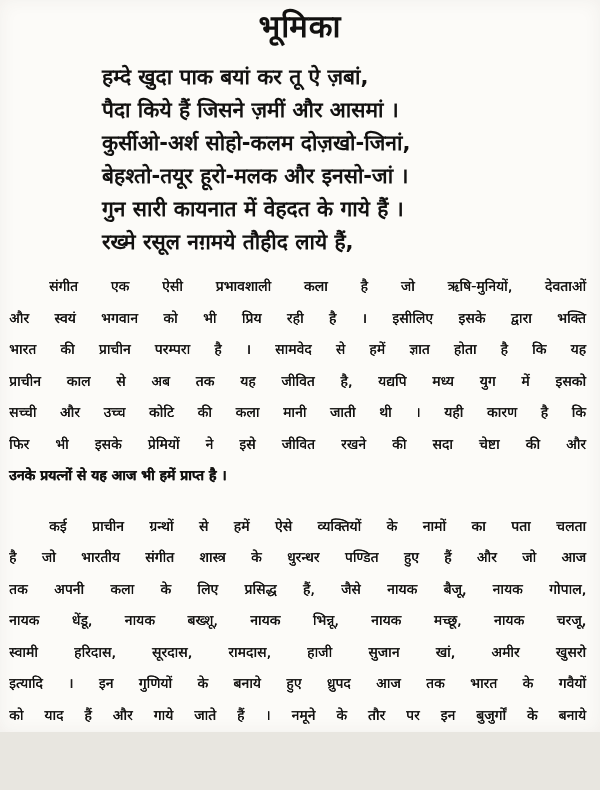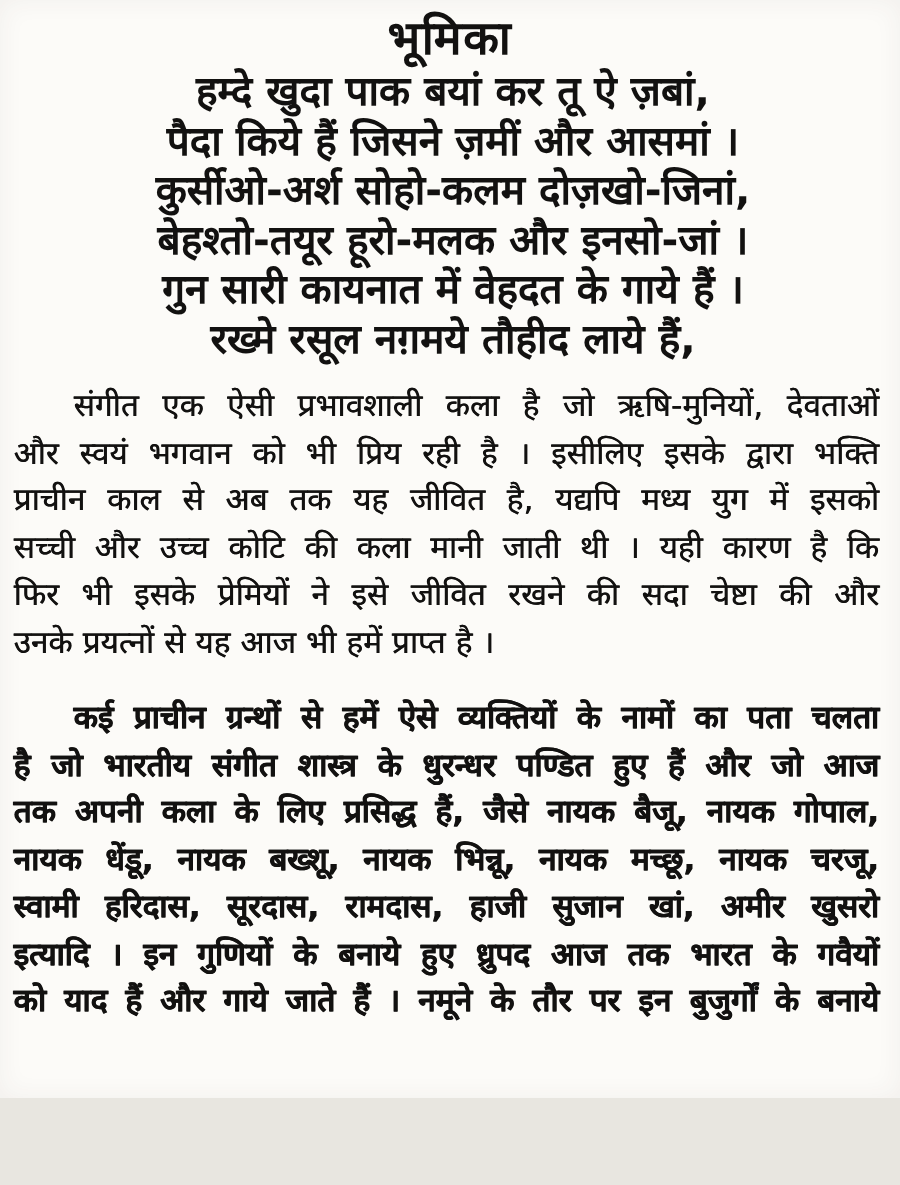--- a/index.html
+++ b/index.html
@@ -21,66 +21,66 @@
   .title {
     margin: 0;
     padding-top: 7px;
     text-align: center;
     font-size: 31px;
     line-height: 38px;
     font-weight: 700;
     letter-spacing: 1px;
   }
   .verse {
-    margin-top: 0;
+    margin-top: 16px;
     margin-left: 102px;
     width: 400px;
     font-weight: 700;
-    font-size: 27px;
-    text-align: center;
+    font-size: 21px;
   }
   .verse .vline {
     line-height: 33px;
     white-space: nowrap;
   }
   .para {
     margin-left: 9px;
     margin-right: 14px;
-    font-size: 21px;
+    font-size: 14px;
     text-shadow: 0.35px 0 0 currentColor;
   }
   .para-1 { margin-top: 12px; }
-  .para-2 { margin-top: 19px; font-weight: bold; }
+  .para-2 { margin-top: 19px; }
   .pline {
     line-height: 31.5px;
     text-align: justify;
     text-align-last: justify;
   }
   .pline.first { padding-left: 40px; }
-  .pline.last  { text-align-last: left; }
+  .pline.last  { text-align-last: left; font-weight: bold; }
 </style>
 </head>
 <body>
 
 <div class="page">
 
   <h1 class="title">भूमिका</h1>
 
   <div class="verse">
     <div class="vline">हम्दे खुदा पाक बयां कर तू ऐ ज़बां,</div>
     <div class="vline">पैदा किये हैं जिसने ज़मीं और आसमां ।</div>
     <div class="vline">कुर्सीओ-अर्श सोहो-कलम दोज़खो-जिनां,</div>
     <div class="vline">बेहश्तो-तयूर हूरो-मलक और इनसो-जां ।</div>
     <div class="vline">गुन सारी कायनात में वेहदत के गाये हैं ।</div>
     <div class="vline">रख्मे रसूल नग़मये तौहीद लाये हैं,</div>
   </div>
 
   <div class="para para-1">
     <div class="pline first">संगीत एक ऐसी प्रभावशाली कला है जो ऋषि-मुनियों, देवताओं</div>
     <div class="pline">और स्वयं भगवान को भी प्रिय रही है । इसीलिए इसके द्वारा भक्ति</div>
+    <div class="pline">भारत की प्राचीन परम्परा है । सामवेद से हमें ज्ञात होता है कि यह</div>
     <div class="pline">प्राचीन काल से अब तक यह जीवित है, यद्यपि मध्य युग में इसको</div>
     <div class="pline">सच्ची और उच्च कोटि की कला मानी जाती थी । यही कारण है कि</div>
     <div class="pline">फिर भी इसके प्रेमियों ने इसे जीवित रखने की सदा चेष्टा की और</div>
     <div class="pline last">उनके प्रयत्नों से यह आज भी हमें प्राप्त है ।</div>
   </div>
 
   <div class="para para-2">
     <div class="pline first">कई प्राचीन ग्रन्थों से हमें ऐसे व्यक्तियों के नामों का पता चलता</div>
     <div class="pline">है जो भारतीय संगीत शास्त्र के धुरन्धर पण्डित हुए हैं और जो आज</div>
     <div class="pline">तक अपनी कला के लिए प्रसिद्ध हैं, जैसे नायक बैजू, नायक गोपाल,</div>

